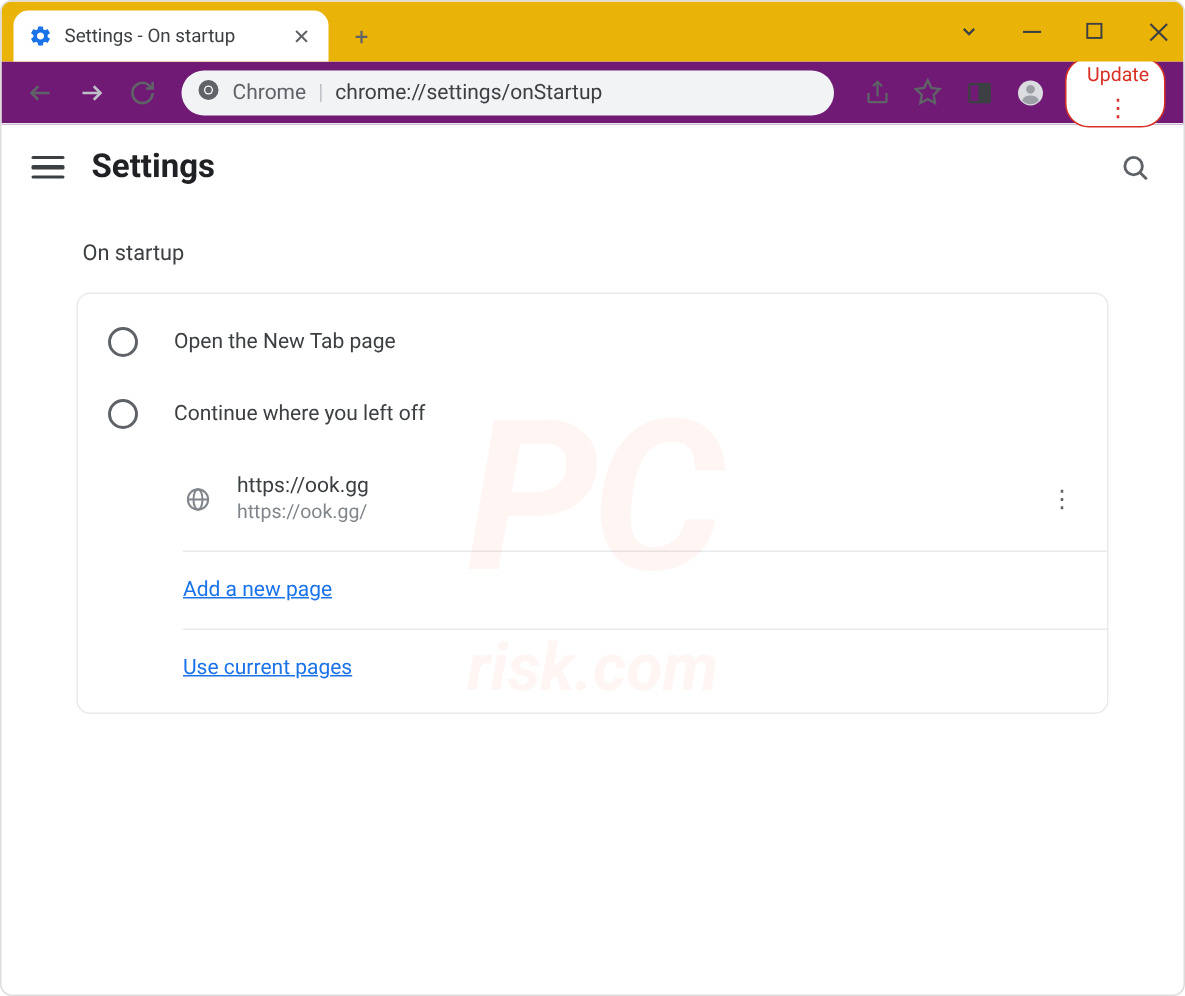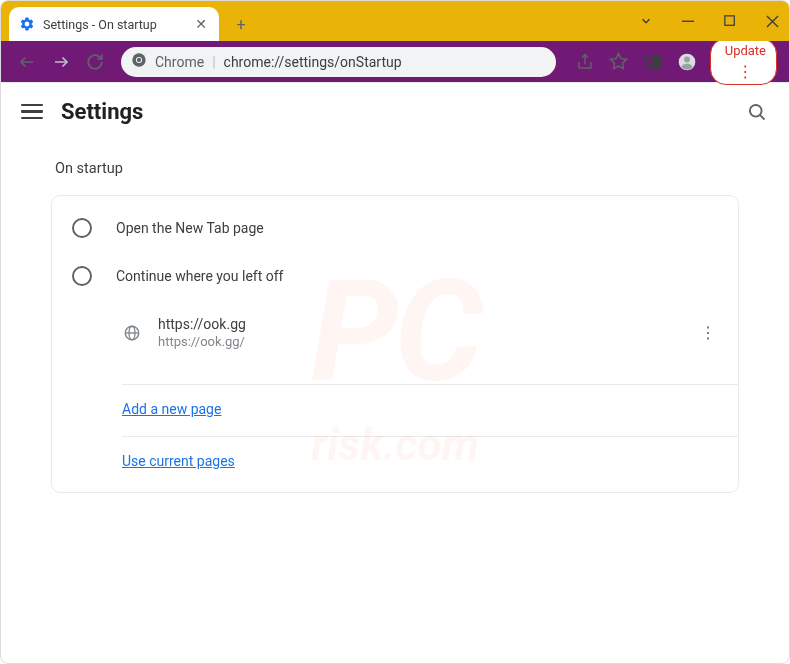--- a/index.html
+++ b/index.html
@@ -218,21 +218,21 @@
     .page-menu {
       width: 20px; height: 20px;
       display: flex; align-items: center; justify-content: center;
       color: #5f6368;
       cursor: pointer;
       font-size: 16px;
     }
     .link-row {
       padding: 14px 20px 14px 0;
       border-top: 1px solid #e8eaed;
-      margin-top: 25px;
+      margin-top: 8px;
     }
     .link-row:first-of-type { margin-top: 8px; }
     .link-row + .link-row { margin-top: 4px; }
     .settings-link {
       color: #1a73e8;
       font-size: 14px;
       text-decoration: underline;
       cursor: pointer;
     }
     

